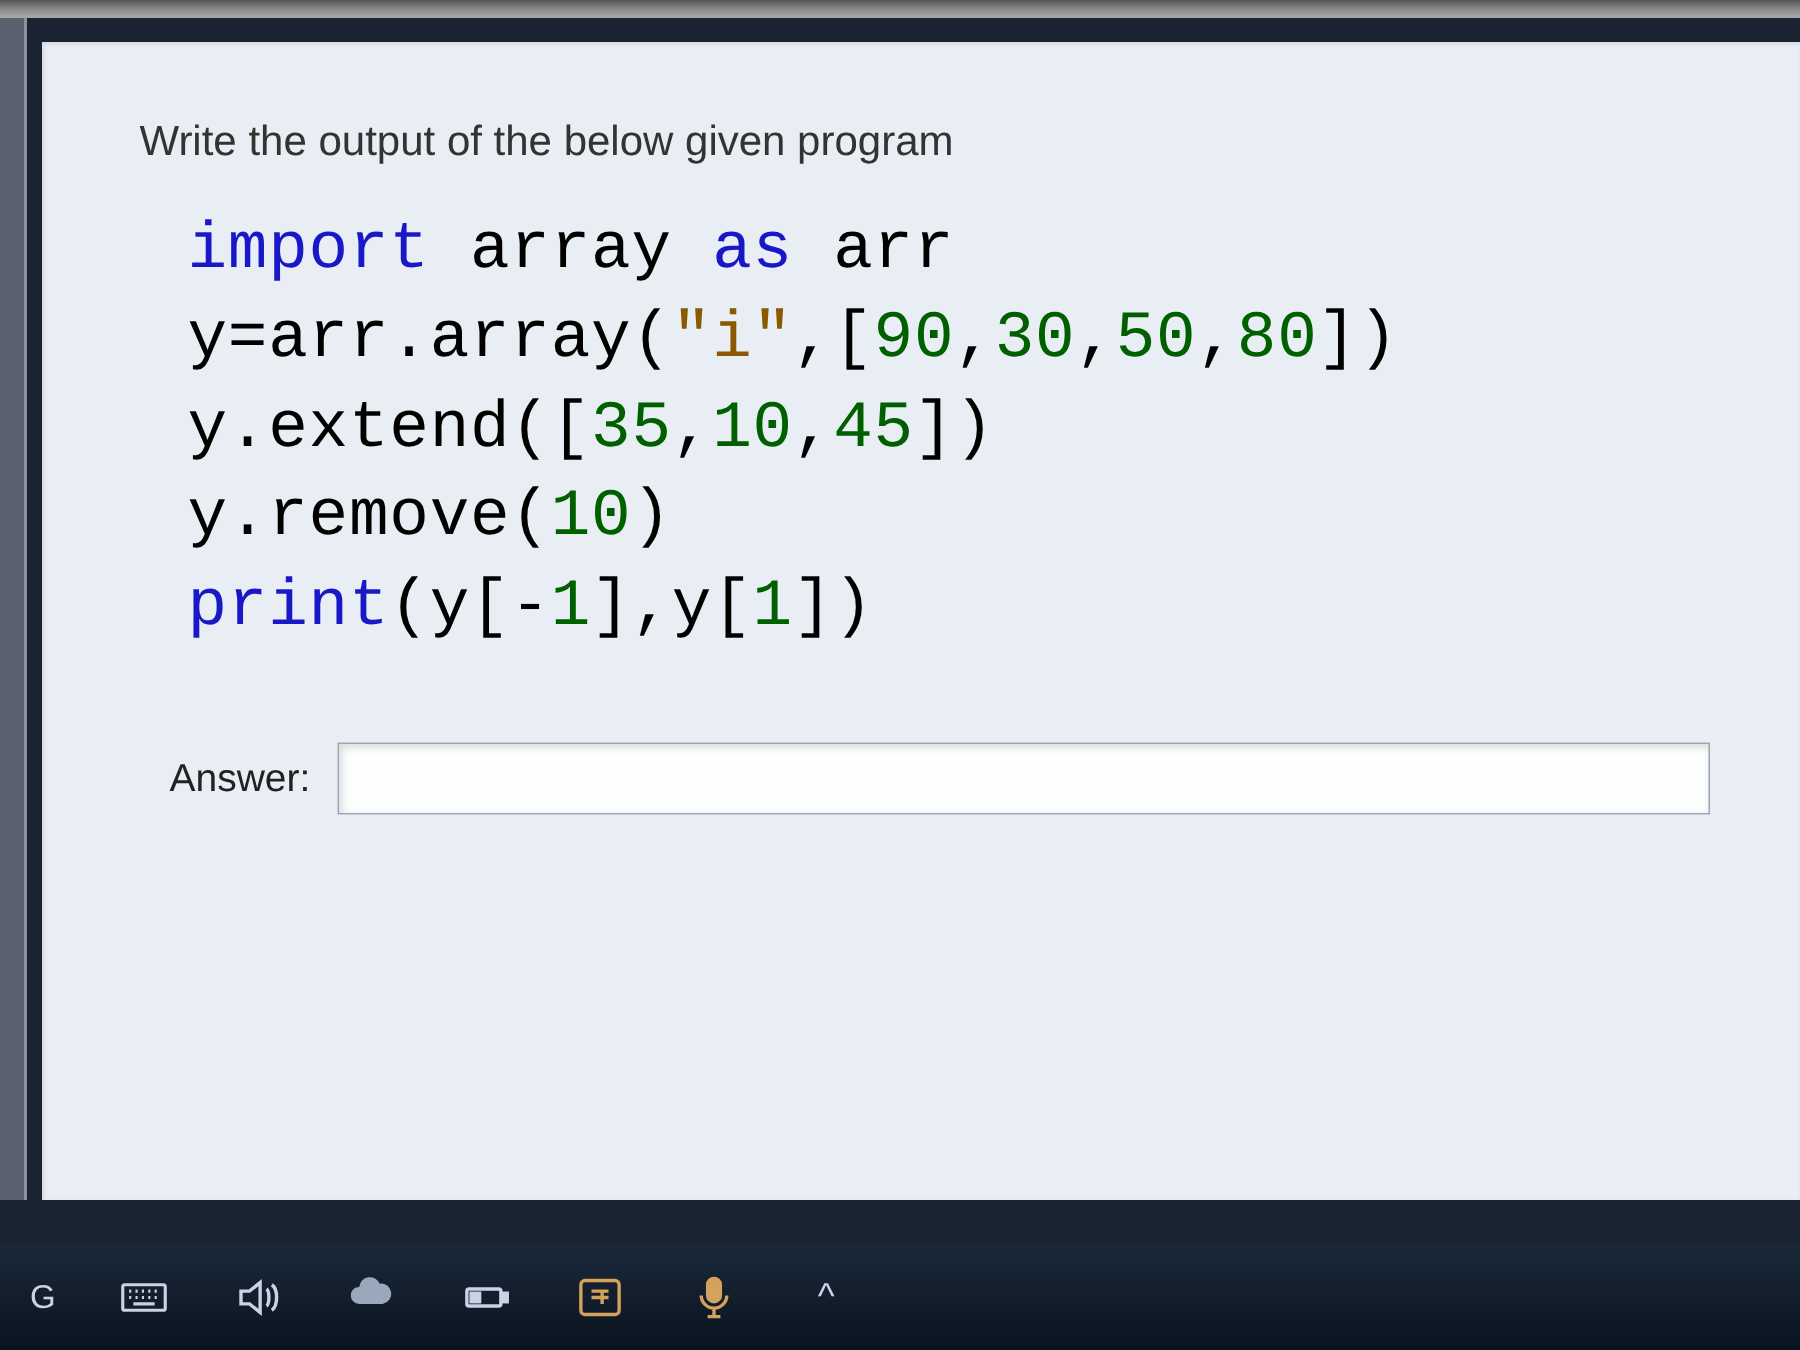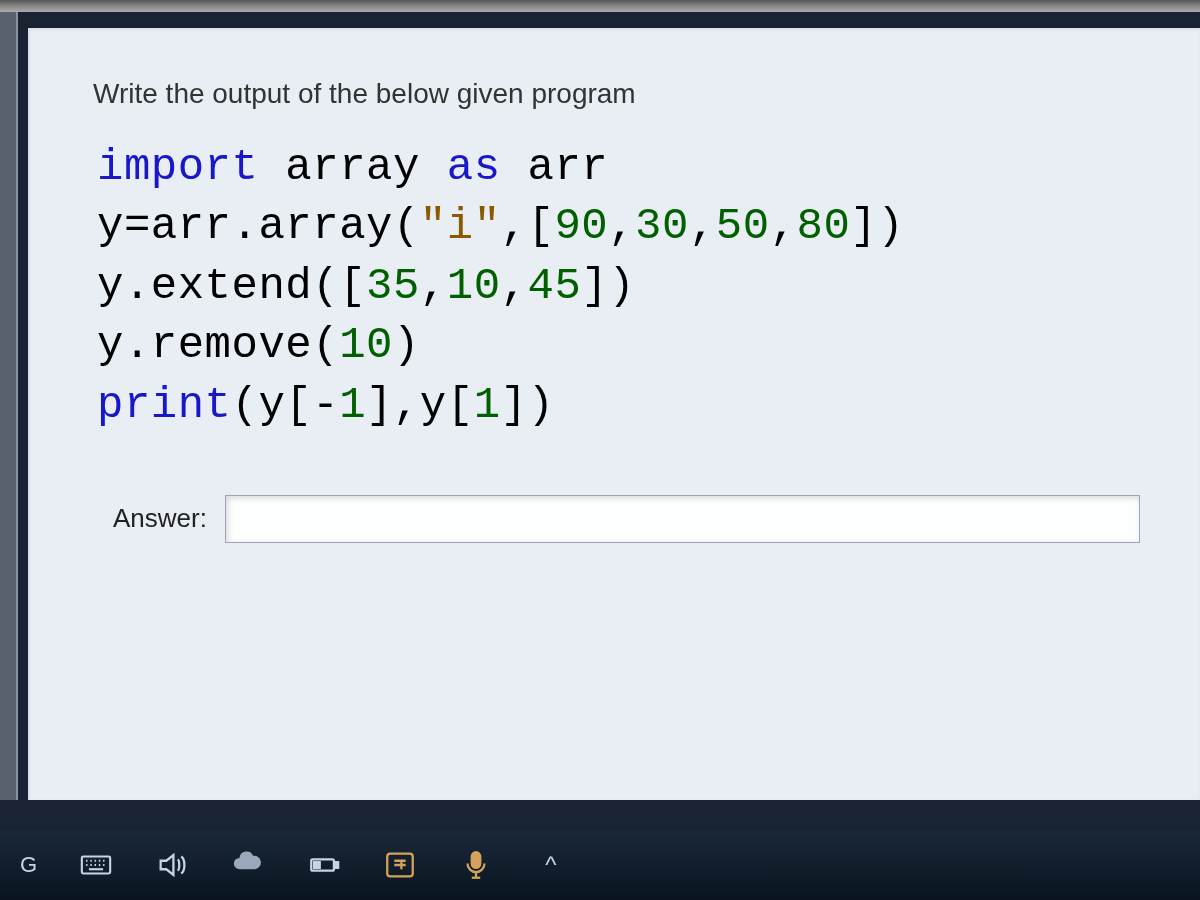--- a/index.html
+++ b/index.html
@@ -47,21 +47,21 @@
       font-size: 28px;
       color: #333;
       margin-bottom: 28px;
       font-weight: 400;
     }
     .code-block {
       font-family: 'Courier New', monospace;
       font-size: 44px;
       line-height: 1.35;
       white-space: pre;
-      margin-left: 4px;
+      margin-left: 32px;
       margin-bottom: 60px;
       letter-spacing: 0.5px;
     }
     .kw { color: #1818c8; }
     .str { color: #8a5a00; }
     .num { color: #006000; }
     .plain { color: #000; }
     .answer-row {
       display: flex;
       align-items: center;

